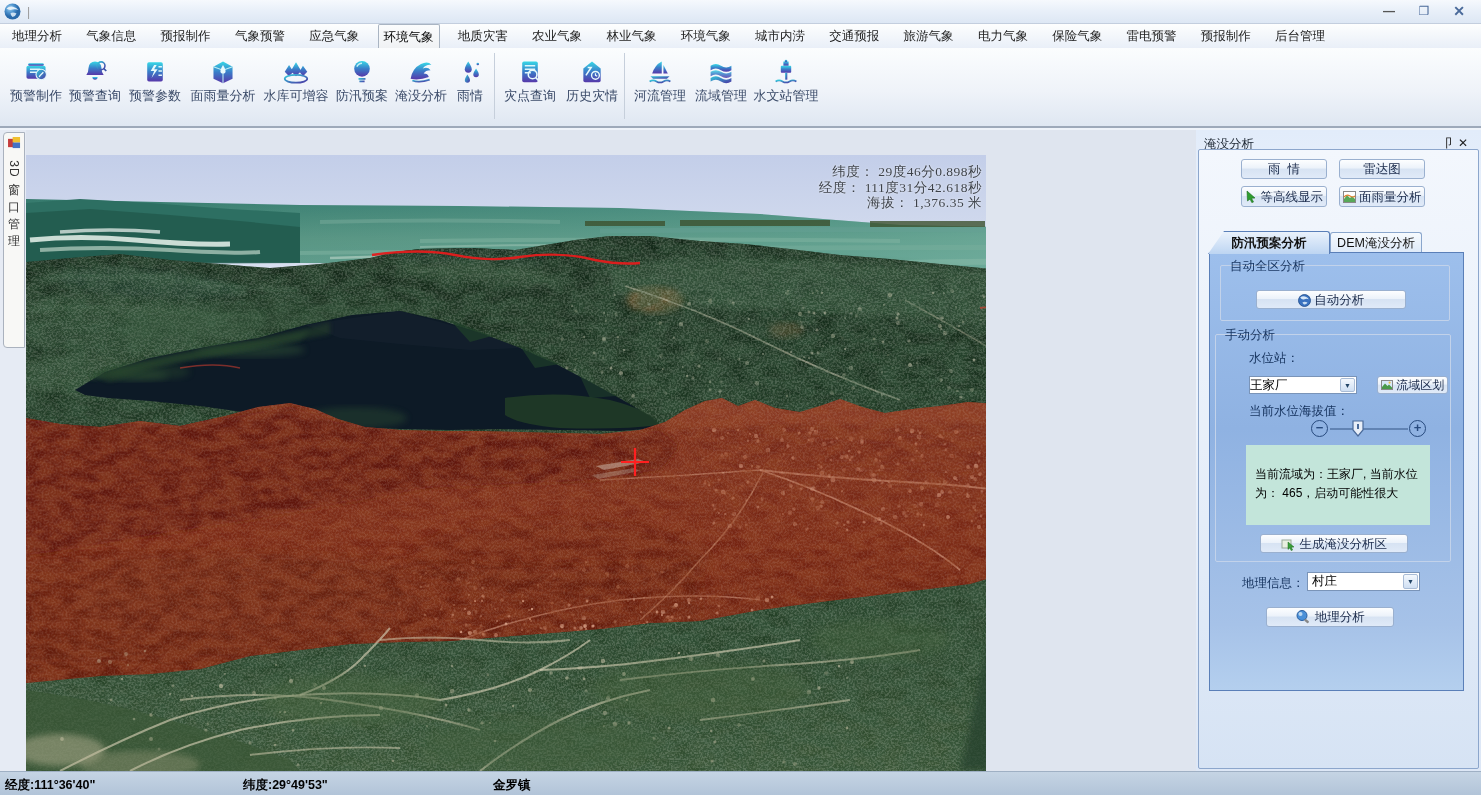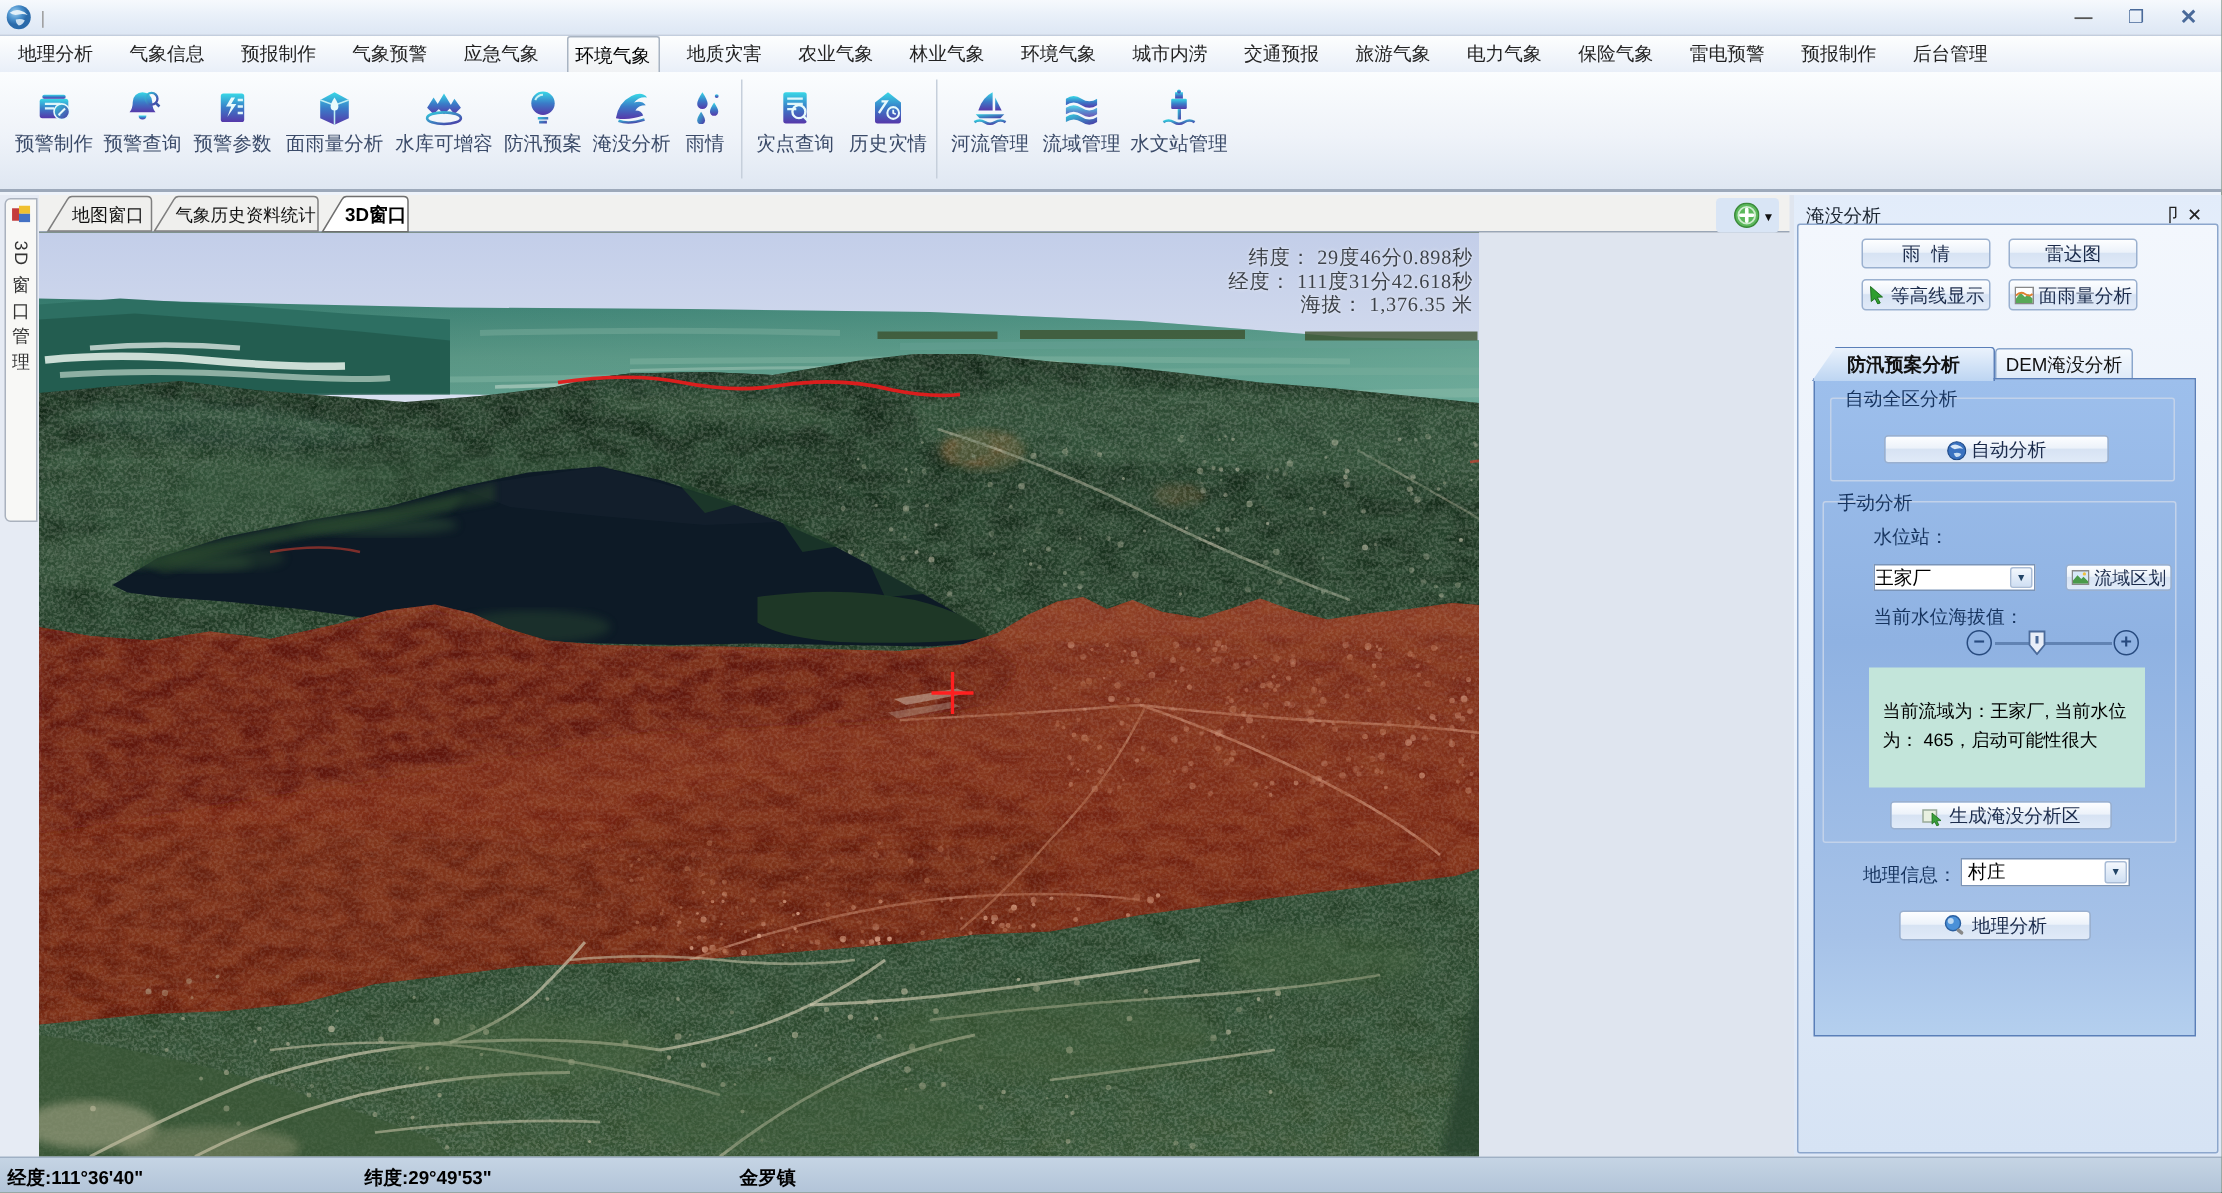--- a/index.html
+++ b/index.html
@@ -179,35 +179,20 @@
           <rect x="5" y="6" width="8" height="6" fill="#4472c4"></rect>
         </svg>
       <div class="vt">
           <div class="rot">3D</div>
           <div>窗</div>
           <div>口</div>
           <div>管</div>
           <div>理</div>
         </div>
     </div>
-  </div>
-  <div id="tabstrip">
-    <svg width="260" height="25" style="position:absolute;left:0;top:0">
-      <path d="M6 24 L19 3 Q20 1 22 1 L72 1 Q75 1 75 4 L75 24 Z" fill="#efefed" stroke="#7f7f7f"></path>
-      <path d="M77 24 L90 3 Q91 1 93 1 L183 1 Q186 1 186 4 L186 24 Z" fill="#efefed" stroke="#7f7f7f"></path>
-      <path d="M189 24.5 L202 3 Q203 1 205 1 L243 1 Q246 1 246 4 L246 24.5 Z" fill="#ffffff" stroke="#6f6f6f"></path>
-      <text x="22" y="17" font-family="Liberation Sans,sans-serif" font-size="12" fill="#111">地图窗口</text>
-      <text x="91" y="17" font-family="Liberation Sans,sans-serif" font-size="11.7" fill="#111">气象历史资料统计</text>
-      <text x="204" y="17" font-family="Liberation Sans,sans-serif" font-size="12.5" font-weight="bold" fill="#000">3D窗口</text>
-    </svg>
-    <div id="plusbtn"><svg width="17" height="17" style="margin:3px 0 0 12px" viewBox="0 0 17 17">
-          <circle cx="8.5" cy="8.5" r="8" fill="#5cb85c" stroke="#3a8a3a"></circle>
-          <circle cx="8.5" cy="8.5" r="5.6" fill="none" stroke="#cdeccd" stroke-width="1.2"></circle>
-          <path d="M8.5 4.5v8M4.5 8.5h8" stroke="#fff" stroke-width="2.4" stroke-linecap="round"></path>
-        </svg><span style="position:absolute;right:3px;top:8px;font-size:8px;color:#111">▼</span></div>
   </div>
   <div id="maparea">
 
 <svg id="mapsvg" width="1167" height="616" viewBox="26 155 1167 616" preserveAspectRatio="none" style="position:absolute;left:0;top:0">
 <defs>
 <linearGradient id="sky" x1="0" y1="0" x2="0" y2="1">
  <stop offset="0" stop-color="#c3cee9"></stop>
             <stop offset="0.55" stop-color="#d4dcee"></stop>
             <stop offset="1" stop-color="#e6eaf5"></stop>
 </linearGradient>

